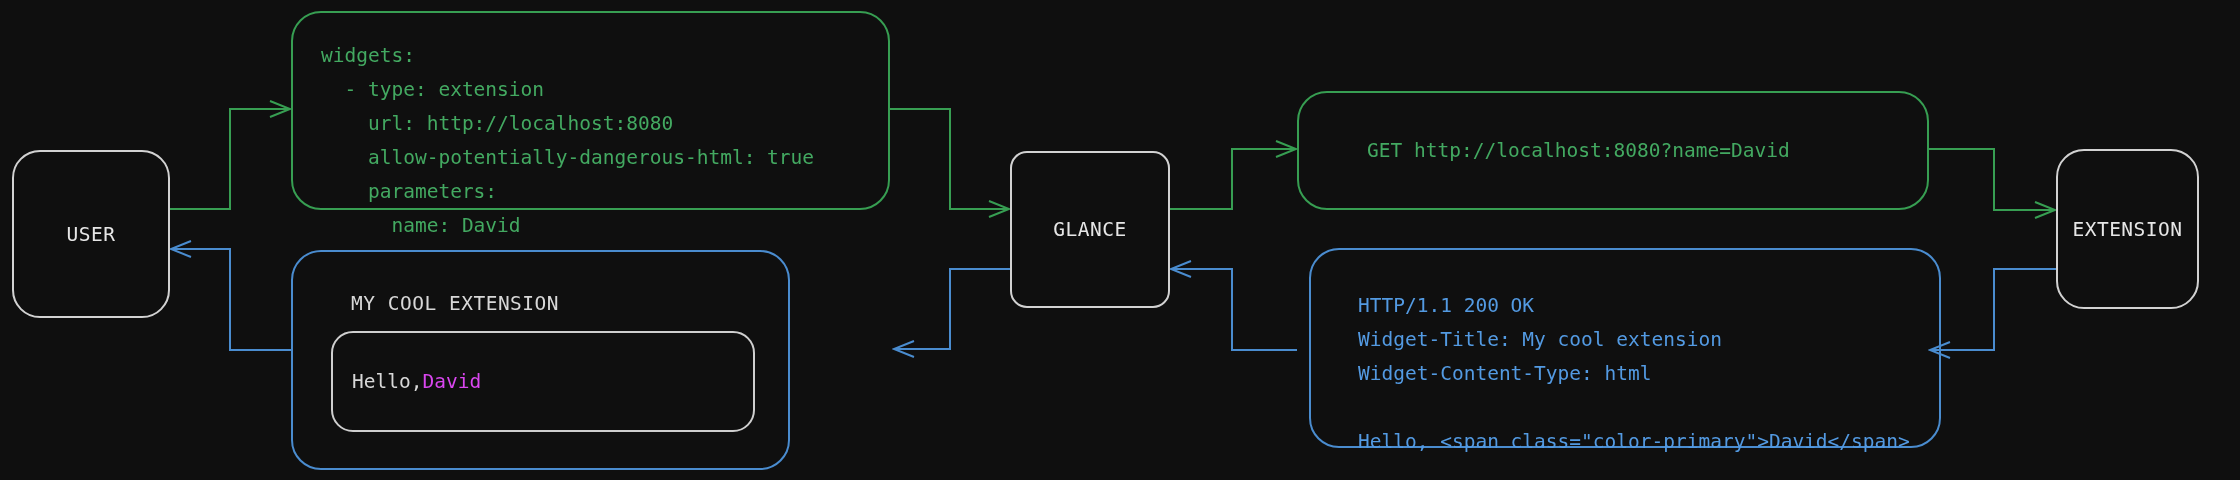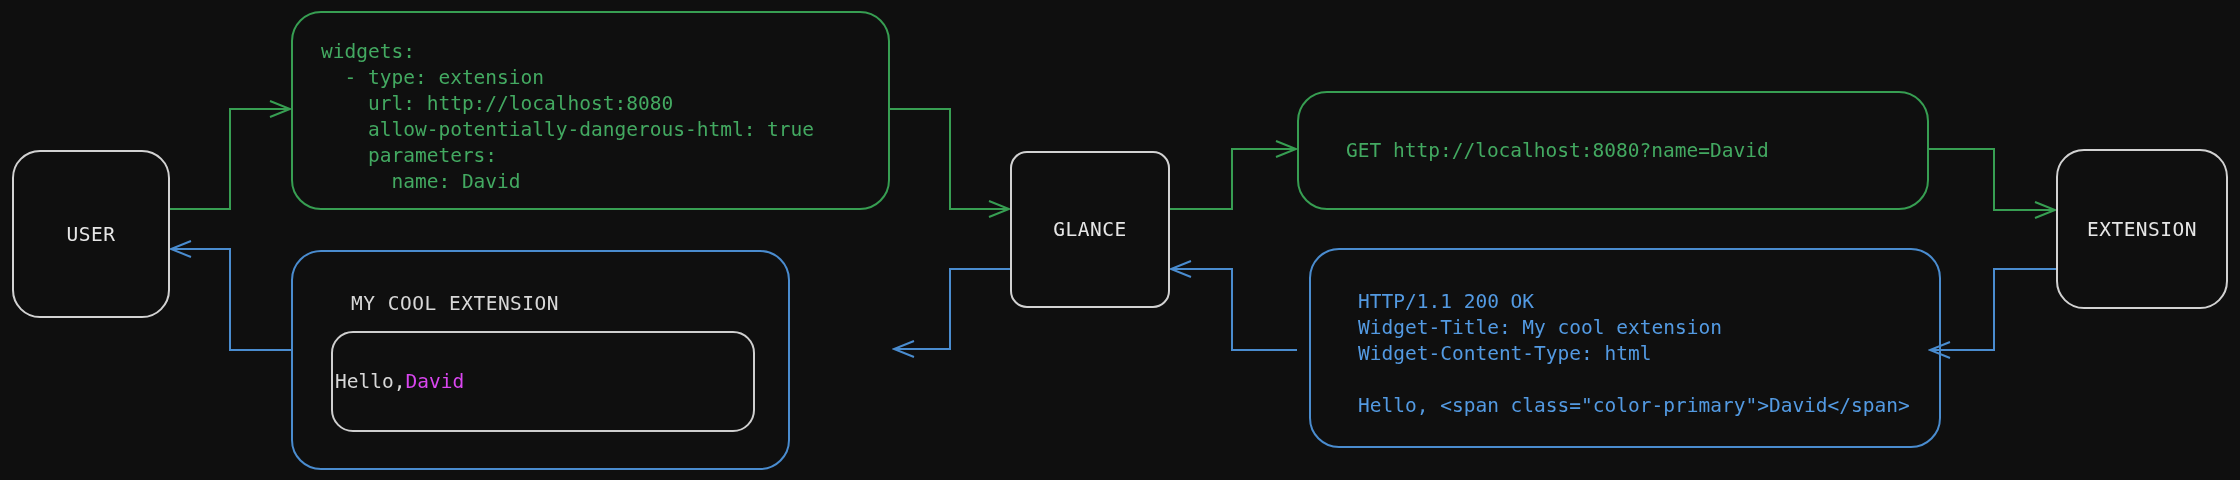--- a/index.html
+++ b/index.html
@@ -9,45 +9,45 @@
   }
   .wires{position:absolute;left:0;top:0;width:2240px;height:480px;}
   .box{position:absolute;box-sizing:border-box;background:transparent;}
   .node{
     border:2px solid #d2d2d2;border-radius:28px;
     display:flex;align-items:center;justify-content:center;
     color:#e6e6e6;font-size:19.5px;letter-spacing:0.5px;
   }
   .node-user{left:12px;top:150px;width:158px;height:168px;}
   .node-glance{left:1010px;top:151px;width:160px;height:157px;border-radius:17px;}
-  .node-extension{left:2056px;top:149px;width:172px;height:160px;}
+  .node-extension{left:2056px;top:149px;width:143px;height:160px;}
   .code-box{border-radius:30px;}
   .green-box{border:2px solid #379e52;}
   .blue-box{border:2px solid #4a8ccf;}
   pre.code{
     margin:0;white-space:pre;font-family:inherit;
-    font-size:19.5px;line-height:26px;
+    font-size:19.5px;line-height:34px;
   }
   .green-text{color:#43a961;}
   .blue-text{color:#539ae2;}
   .config-box{left:291px;top:11px;width:599px;height:199px;}
   .config-box pre{padding:26px 0 0 28px;}
-  .request-box{left:1297px;top:91px;width:632px;height:119px;display:flex;align-items:center;}
+  .request-box{left:1297px;top:91px;width:632px;height:119px;display:flex;align-items:center;padding-left:21px;}
   .request-box pre{padding-left:47px;}
   .response-box{left:1297px;top:248px;width:632px;height:200px;margin-left:12px;}
   .response-box pre{padding:39px 0 0 47px;}
   .widget-box{left:291px;top:250px;width:499px;height:220px;}
   .widget-title{
     position:absolute;left:58px;top:40px;color:#d8d8d8;
     font-size:19.5px;letter-spacing:0.5px;
   }
   .widget-inner{
     position:absolute;left:38px;top:79px;width:424px;height:101px;
     box-sizing:border-box;border:2px solid #cfcfcf;border-radius:22px;
-    display:flex;align-items:center;padding-left:2px;
+    display:flex;align-items:center;padding-left:19px;
     font-size:19.5px;color:#d8d8d8;
   }
   .name-primary{color:#d946ef;}
 </style>
 </head>
 <body>
 
 <div class="canvas">
 
   <svg class="wires" viewBox="0 0 2240 480" xmlns="http://www.w3.org/2000/svg">

